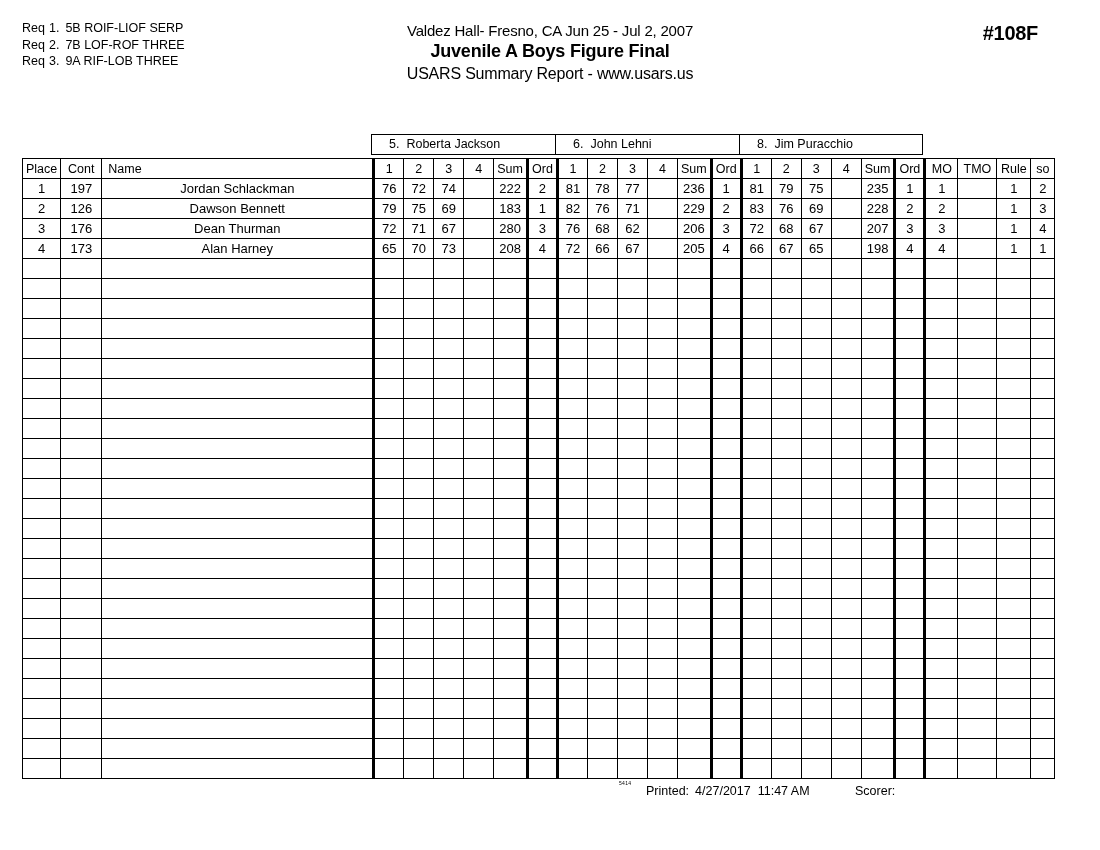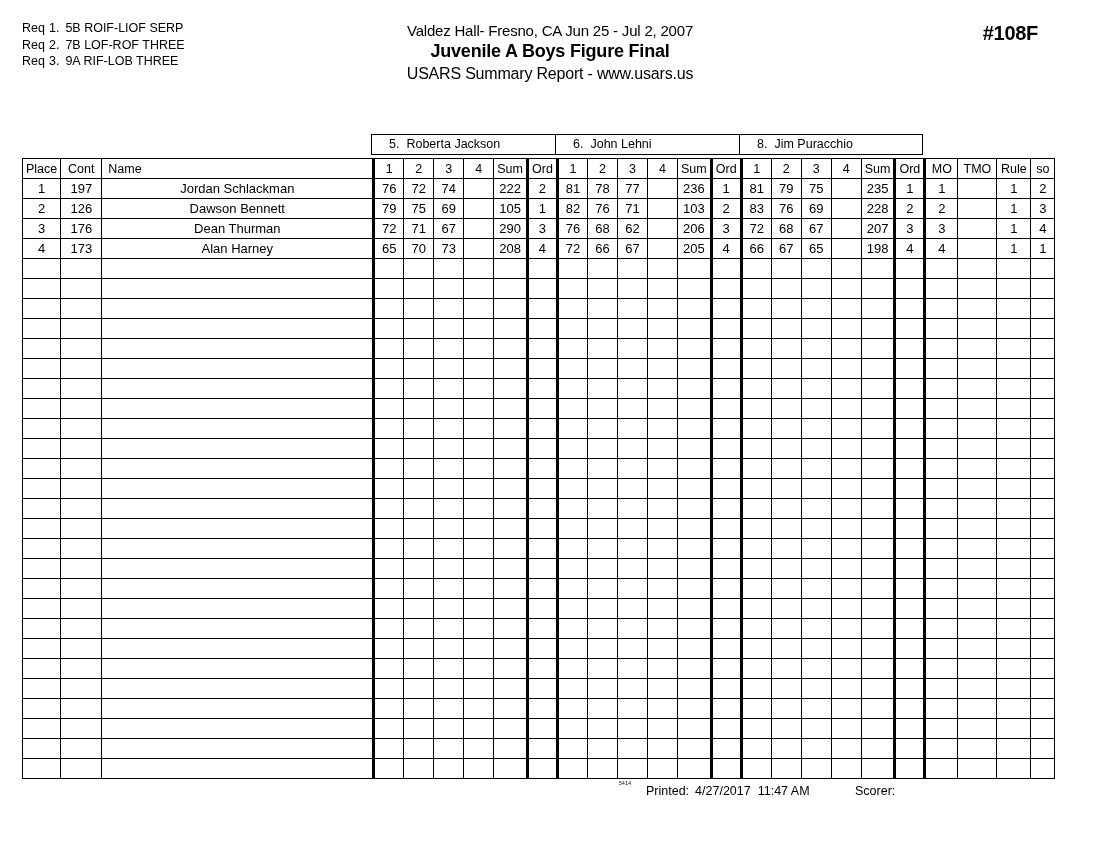--- a/index.html
+++ b/index.html
@@ -281,48 +281,48 @@
         <td class="c-so">2</td>
       </tr>
       <tr class="datarow">
         <td class="c-place">2</td>
         <td class="c-cont">126</td>
         <td class="c-name">Dawson Bennett</td>
         <td class="c-score sep-left">79</td>
         <td class="c-score">75</td>
         <td class="c-score">69</td>
         <td class="c-score"></td>
-        <td class="c-sum">105</td>
+        <td class="c-sum">183</td>
         <td class="c-ord sep-left sep-right">1</td>
         <td class="c-score sep-left">82</td>
         <td class="c-score">76</td>
         <td class="c-score">71</td>
         <td class="c-score"></td>
-        <td class="c-sum">103</td>
+        <td class="c-sum">229</td>
         <td class="c-ord sep-left sep-right">2</td>
         <td class="c-score sep-left">83</td>
         <td class="c-score">76</td>
         <td class="c-score">69</td>
         <td class="c-score"></td>
         <td class="c-sum">228</td>
         <td class="c-ord sep-left sep-right">2</td>
         <td class="c-mo">2</td>
         <td class="c-tmo"></td>
         <td class="c-rule">1</td>
         <td class="c-so">3</td>
       </tr>
       <tr class="datarow">
         <td class="c-place">3</td>
         <td class="c-cont">176</td>
         <td class="c-name">Dean Thurman</td>
         <td class="c-score sep-left">72</td>
         <td class="c-score">71</td>
         <td class="c-score">67</td>
         <td class="c-score"></td>
-        <td class="c-sum">290</td>
+        <td class="c-sum">280</td>
         <td class="c-ord sep-left sep-right">3</td>
         <td class="c-score sep-left">76</td>
         <td class="c-score">68</td>
         <td class="c-score">62</td>
         <td class="c-score"></td>
         <td class="c-sum">206</td>
         <td class="c-ord sep-left sep-right">3</td>
         <td class="c-score sep-left">72</td>
         <td class="c-score">68</td>
         <td class="c-score">67</td>

